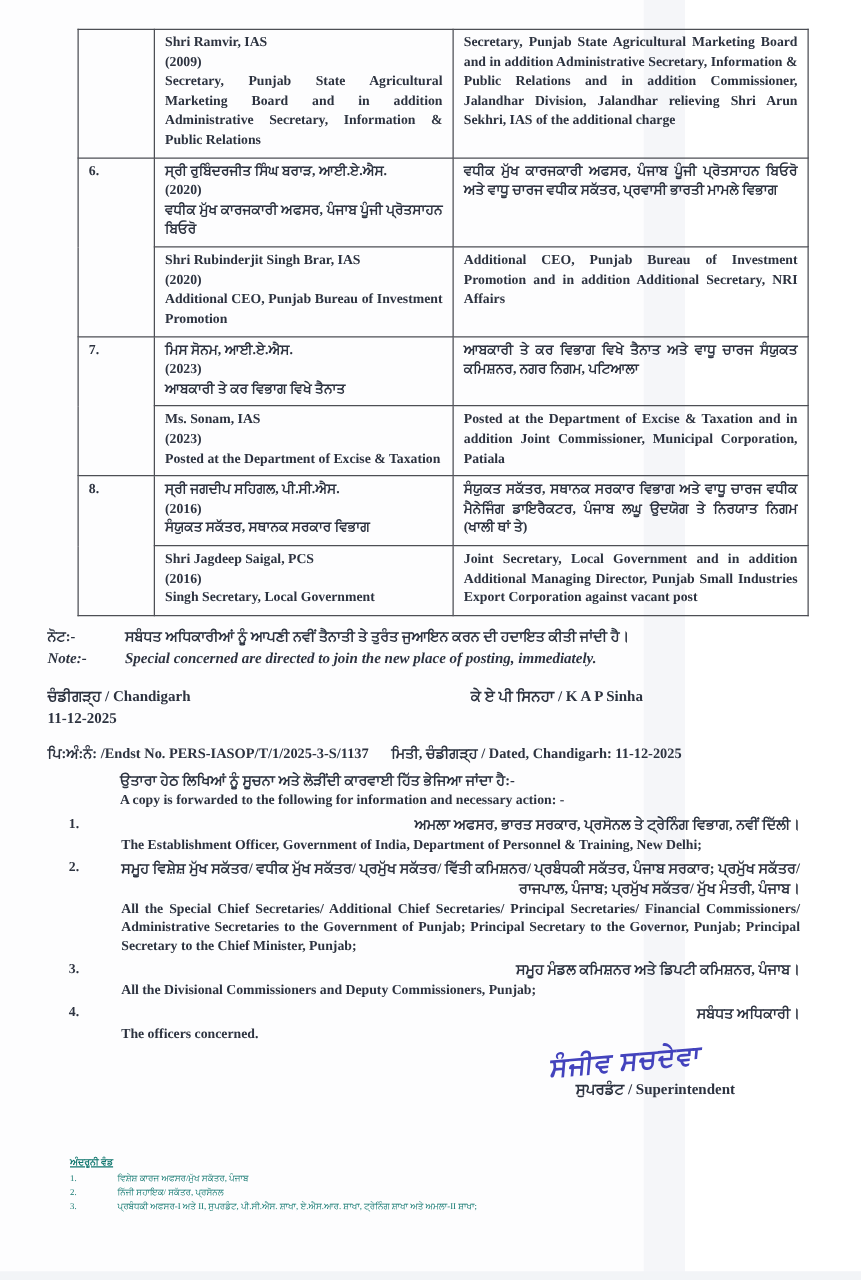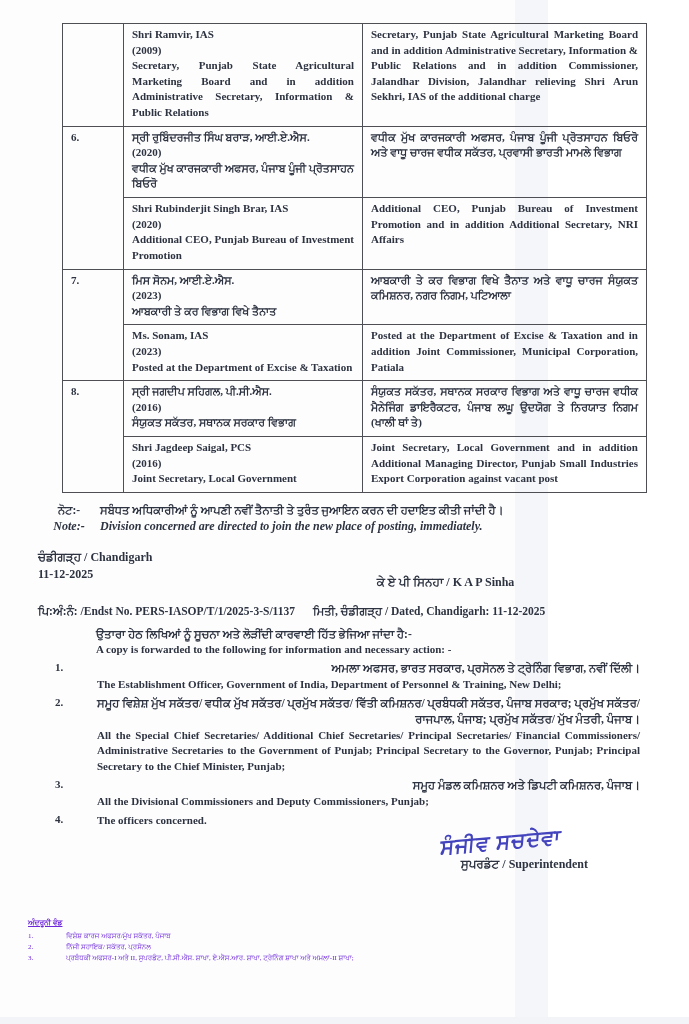--- a/index.html
+++ b/index.html
@@ -31,30 +31,30 @@
     font-weight:700;
     text-align:justify;
   }
   td.sn{width:44px;text-align:left;padding-left:10px;font-weight:700;}
   td.namecol{width:222px;}
   td.postcol{width:267px;}
   .pa-text{font-size:11.5px;font-weight:600;}
   .cellline{display:block;}
 
   
-  .note-block{margin:10px 0 0 38px;width:592px;text-align:center;}
+  .note-block{margin:10px 0 0 38px;width:592px;}
   .note-line{display:flex;font-size:12px;line-height:1.35;}
   .note-label{width:62px;flex:0 0 62px;font-weight:700;}
   .note-pa{font-weight:700;}
   .note-en{font-weight:700;font-style:italic;}
 
   
   .placedate{display:flex;margin:14px 0 0 38px;width:600px;font-weight:700;font-size:12px;line-height:1.45;}
   .placedate .left{width:215px;flex:0 0 215px;}
-  .placedate .right{flex:1;text-align:center;margin-top:25px;}
+  .placedate .right{flex:1;text-align:center;}
 
   
   .endst{margin:14px 0 0 38px;width:610px;font-size:11.5px;font-weight:600;white-space:nowrap;}
   .endst b{font-weight:800;}
   .gap{display:inline-block;width:18px;}
 
   
   .forward{margin:8px 0 0 96px;width:540px;font-size:11.5px;line-height:1.4;}
   .forward .pa{font-weight:600;}
   .forward .en{font-weight:700;font-size:11px;}
@@ -74,21 +74,21 @@
     font-size:21px;
     color:#4343bd;
     font-weight:600;
     transform:rotate(-5deg) skewX(-10deg);
     margin-right:34px;
     letter-spacing:1px;
   }
   .sig-title{font-size:12px;font-weight:800;margin-top:2px;margin-right:8px;}
 
   
-  .footnotes{margin:26px 0 0 28px;width:400px;color:#6d28d9;}
+  .footnotes{margin:26px 0 0 56px;width:400px;color:#0f766e;}
   .fn-heading{font-size:7.5px;font-weight:800;text-decoration:underline;margin-bottom:3px;}
   .fn-item{display:flex;font-size:7px;line-height:1.55;}
   .fn-n{width:38px;flex:0 0 38px;}
   .fn-text{flex:1;}
 </style>
 </head>
 <body>
 
 <div class="page">
   <div class="edge-right"></div>
@@ -159,37 +159,37 @@
               <span class="cellline">ਸੰਯੁਕਤ ਸਕੱਤਰ, ਸਥਾਨਕ ਸਰਕਾਰ ਵਿਭਾਗ</span>
             </td>
             <td class="postcol pa-text">
               <span class="cellline">ਸੰਯੁਕਤ ਸਕੱਤਰ, ਸਥਾਨਕ ਸਰਕਾਰ ਵਿਭਾਗ ਅਤੇ ਵਾਧੂ ਚਾਰਜ ਵਧੀਕ ਮੈਨੇਜਿੰਗ ਡਾਇਰੈਕਟਰ, ਪੰਜਾਬ ਲਘੂ ਉਦਯੋਗ ਤੇ ਨਿਰਯਾਤ ਨਿਗਮ (ਖਾਲੀ ਥਾਂ ਤੇ)</span>
             </td>
           </tr>
           <tr>
             <td class="namecol">
               <span class="cellline">Shri Jagdeep Saigal, PCS</span>
               <span class="cellline">(2016)</span>
-              <span class="cellline">Joint Secretary, Local Government</span>
+              <span class="cellline">Singh Secretary, Local Government</span>
             </td>
             <td class="postcol">
               <span class="cellline">Joint Secretary, Local Government and in addition Additional Managing Director, Punjab Small Industries Export Corporation against vacant post</span>
             </td>
           </tr>
         </tbody>
     </table>
 
     <div class="note-block">
       <div class="note-line">
         <span class="note-label pa-text">ਨੋਟ:-</span>
         <span class="note-pa pa-text">ਸਬੰਧਤ ਅਧਿਕਾਰੀਆਂ ਨੂੰ ਆਪਣੀ ਨਵੀਂ ਤੈਨਾਤੀ ਤੇ ਤੁਰੰਤ ਜੁਆਇਨ ਕਰਨ ਦੀ ਹਦਾਇਤ ਕੀਤੀ ਜਾਂਦੀ ਹੈ।</span>
       </div>
       <div class="note-line">
         <span class="note-label note-en">Note:-</span>
-        <span class="note-en">Division concerned are directed to join the new place of posting, immediately.</span>
+        <span class="note-en">Special concerned are directed to join the new place of posting, immediately.</span>
       </div>
     </div>
 
     <div class="placedate">
       <div class="left">
         <div>ਚੰਡੀਗੜ੍ਹ / Chandigarh</div>
         <div>11-12-2025</div>
       </div>
       <div class="right">
         <div>ਕੇ ਏ ਪੀ ਸਿਨਹਾ /  K A P Sinha</div>
@@ -223,20 +223,21 @@
         <div class="cc-item">
           <span class="cc-n">3.</span>
           <div class="cc-body">
             <span class="pa">ਸਮੂਹ ਮੰਡਲ ਕਮਿਸ਼ਨਰ ਅਤੇ ਡਿਪਟੀ ਕਮਿਸ਼ਨਰ, ਪੰਜਾਬ।</span>
             <span class="en">All the Divisional Commissioners and Deputy Commissioners, Punjab;</span>
           </div>
         </div>
         <div class="cc-item">
           <span class="cc-n">4.</span>
           <div class="cc-body">
+            <span class="pa">ਸਬੰਧਤ ਅਧਿਕਾਰੀ।</span>
             <span class="en">The officers concerned.</span>
           </div>
         </div>
       </div>
 
     <div class="sig-block">
       <span class="sig-script" style="color: rgb(67, 67, 189);">ਸੰਜੀਵ ਸਚਦੇਵਾ</span>
       <div class="sig-title">ਸੁਪਰਡੰਟ / Superintendent</div>
     </div>
 

